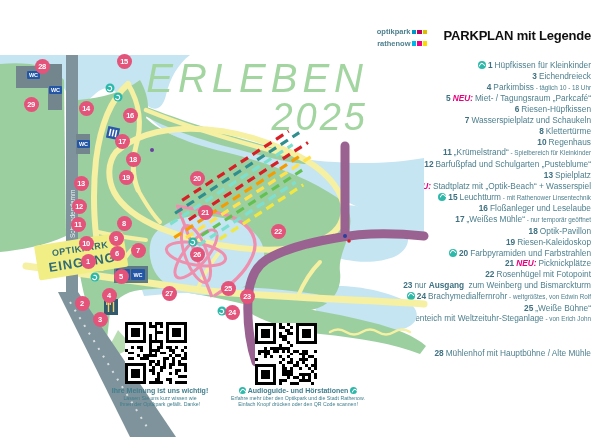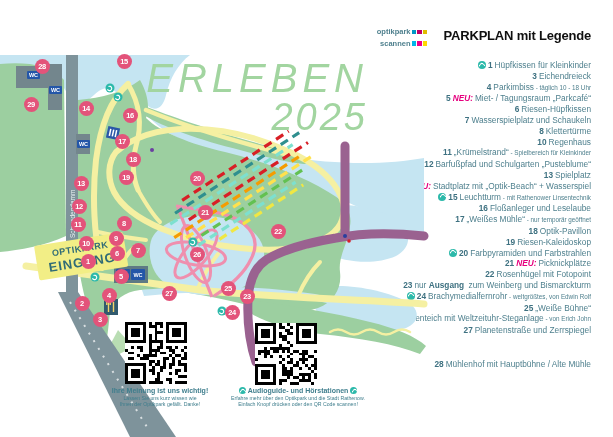--- a/index.html
+++ b/index.html
@@ -200,21 +200,21 @@
     </g>
 
     <g fill="#a2d5a0" font-family="DejaVu Serif, serif" font-style="italic">
       <text x="368" y="92" text-anchor="end" font-size="40" letter-spacing="5">ERLEBEN</text>
       <text x="368" y="130" text-anchor="end" font-size="38" letter-spacing="3">2025</text>
     </g>
   </svg>
 
   <div class="logo">
     <div class="lrow"><span class="ltxt">optikpark</span><span class="sq" style="background:#0097c5"></span><span class="sq" style="background:#c00069"></span><span class="sq" style="background:#e0bc00"></span></div>
-    <div class="lrow"><span class="ltxt">scannen</span><span class="sq" style="background:#00b6e9"></span><span class="sq" style="background:#ec008c"></span><span class="sq" style="background:#ffd800"></span></div>
+    <div class="lrow"><span class="ltxt">rathenow</span><span class="sq" style="background:#00b6e9"></span><span class="sq" style="background:#ec008c"></span><span class="sq" style="background:#ffd800"></span></div>
   </div>
   <div class="title">PARKPLAN mit Legende</div>
 
   <div class="legend">
       <div class="lrow"><span class="audio-dot"></span><span class="lnum">1</span><span>Hüpfkissen für Kleinkinder</span></div>
       <div class="lrow"><span class="lnum">3</span><span>Eichendreieck</span></div>
       <div class="lrow"><span class="lnum">4</span><span>Parkimbiss</span><span class="lnote"> - täglich 10 - 18 Uhr</span></div>
       <div class="lrow"><span class="lnum">5</span><span class="lneu">NEU:</span><span>Miet- / Tagungsraum „Parkcafé“</span></div>
       <div class="lrow"><span class="lnum">6</span><span>Riesen-Hüpfkissen</span></div>
       <div class="lrow"><span class="lnum">7</span><span>Wasserspielplatz und Schaukeln</span></div>
@@ -229,21 +229,20 @@
       <div class="lrow"><span class="lnum">17</span><span>„Weißes Mühle“</span><span class="lnote"> - nur temporär geöffnet</span></div>
       <div class="lrow"><span class="lnum">18</span><span>Optik-Pavillon</span></div>
       <div class="lrow"><span class="lnum">19</span><span>Riesen-Kaleidoskop</span></div>
       <div class="lrow"><span class="audio-dot"></span><span class="lnum">20</span><span>Farbpyramiden und Farbstrahlen</span></div>
       <div class="lrow"><span class="lnum">21</span><span class="lneu">NEU:</span><span>Picknickplätze</span></div>
       <div class="lrow"><span class="lnum">22</span><span>Rosenhügel mit Fotopoint</span></div>
       <div class="lrow"><span class="lnum">23</span><span>nur </span><span class="lnum">Ausgang</span><span> zum Weinberg und Bismarckturm</span></div>
       <div class="lrow"><span class="audio-dot"></span><span class="lnum">24</span><span>Brachymedialfernrohr</span><span class="lnote"> - weltgrößtes, von Edwin Rolf</span></div>
       <div class="lrow"><span class="lnum">25</span><span>„Weiße Bühne“</span></div>
       <div class="lrow"><span class="audio-dot"></span><span class="lnum">26</span><span>Karpfenteich mit Weltzeituhr-Steganlage</span><span class="lnote"> - von Erich John</span></div>
-      <div class="lrow"><span class="lnum">27</span><span>Planetenstraße und Zerrspiegel</span></div>
       <div class="lrow gap"><span class="lnum">28</span><span>Mühlenhof mit Hauptbühne / Alte Mühle</span></div>
     </div>
 
   <div id="markers">
       <div class="marker" style="left: 80.5px; top: 253.5px;">1</div>
       <div class="marker" style="left: 74.5px; top: 295.5px;">2</div>
       <div class="marker" style="left: 92.5px; top: 311.5px;">3</div>
       <div class="marker" style="left: 101.5px; top: 287.5px;">4</div>
       <div class="marker" style="left: 113.5px; top: 268.5px;">5</div>
       <div class="marker" style="left: 109.5px; top: 245.5px;">6</div>

